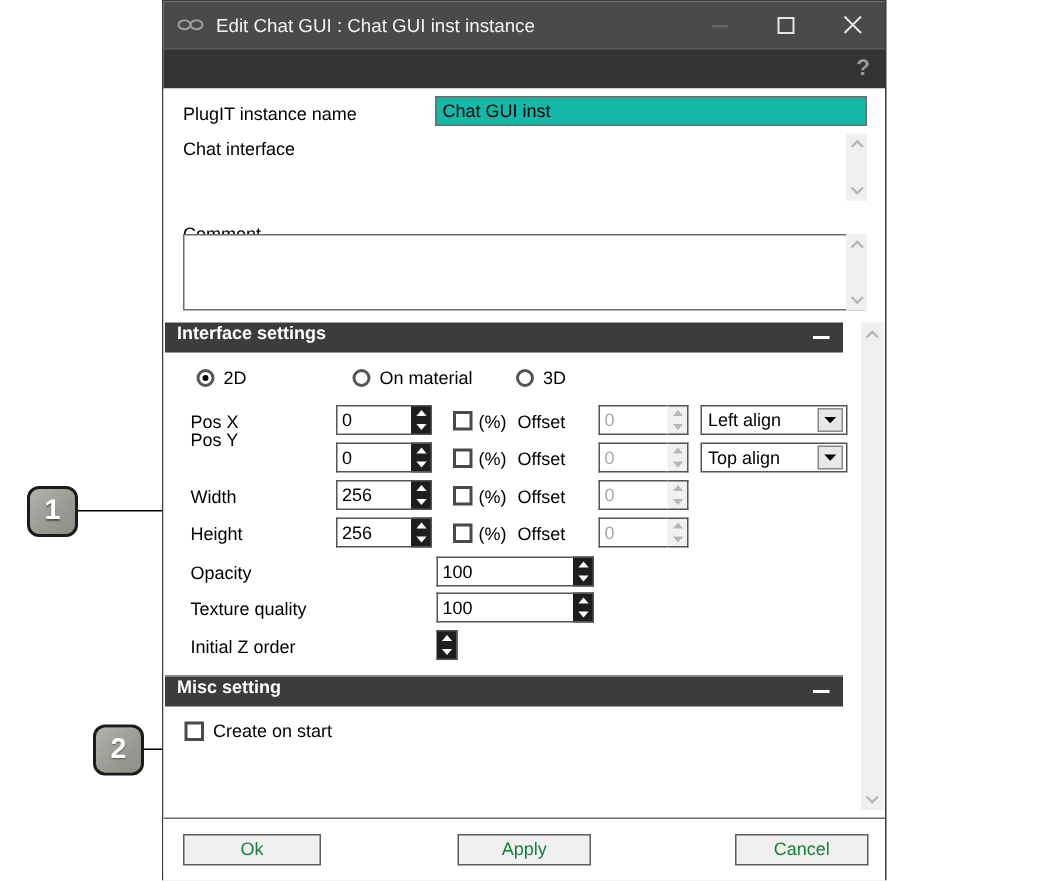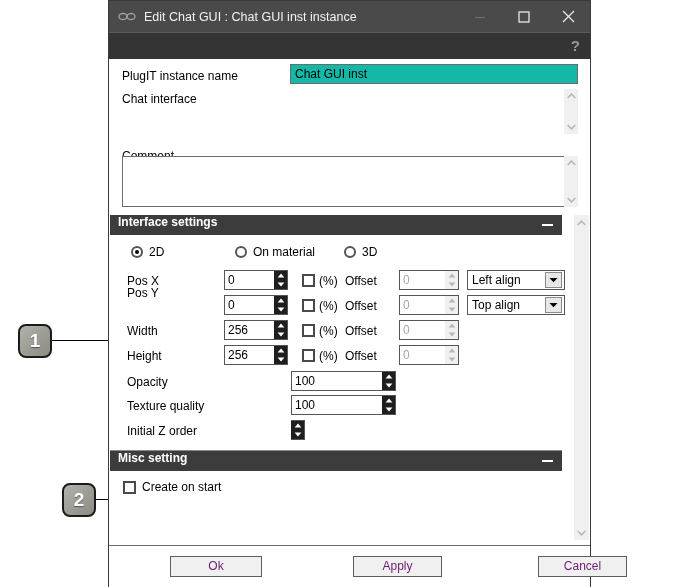--- a/index.html
+++ b/index.html
@@ -324,25 +324,24 @@
   }
   .btn {
     position: absolute;
     top: 10px;
     height: 21px;
     box-sizing: border-box;
     border: 1px solid #5d5d5d;
     background: #f0f0f0;
     font-family: "Liberation Sans", sans-serif;
     font-size: 12px;
-    color: #701a75;
+    color: #15803d;
     text-align: center;
     line-height: 19px;
     cursor: default;
-    margin-left: 48px;
   }
   .divider-line {
     position: absolute;
     background: #8a8a8a;
     height: 1px;
   }
 </style>
 </head>
 <body>
 

